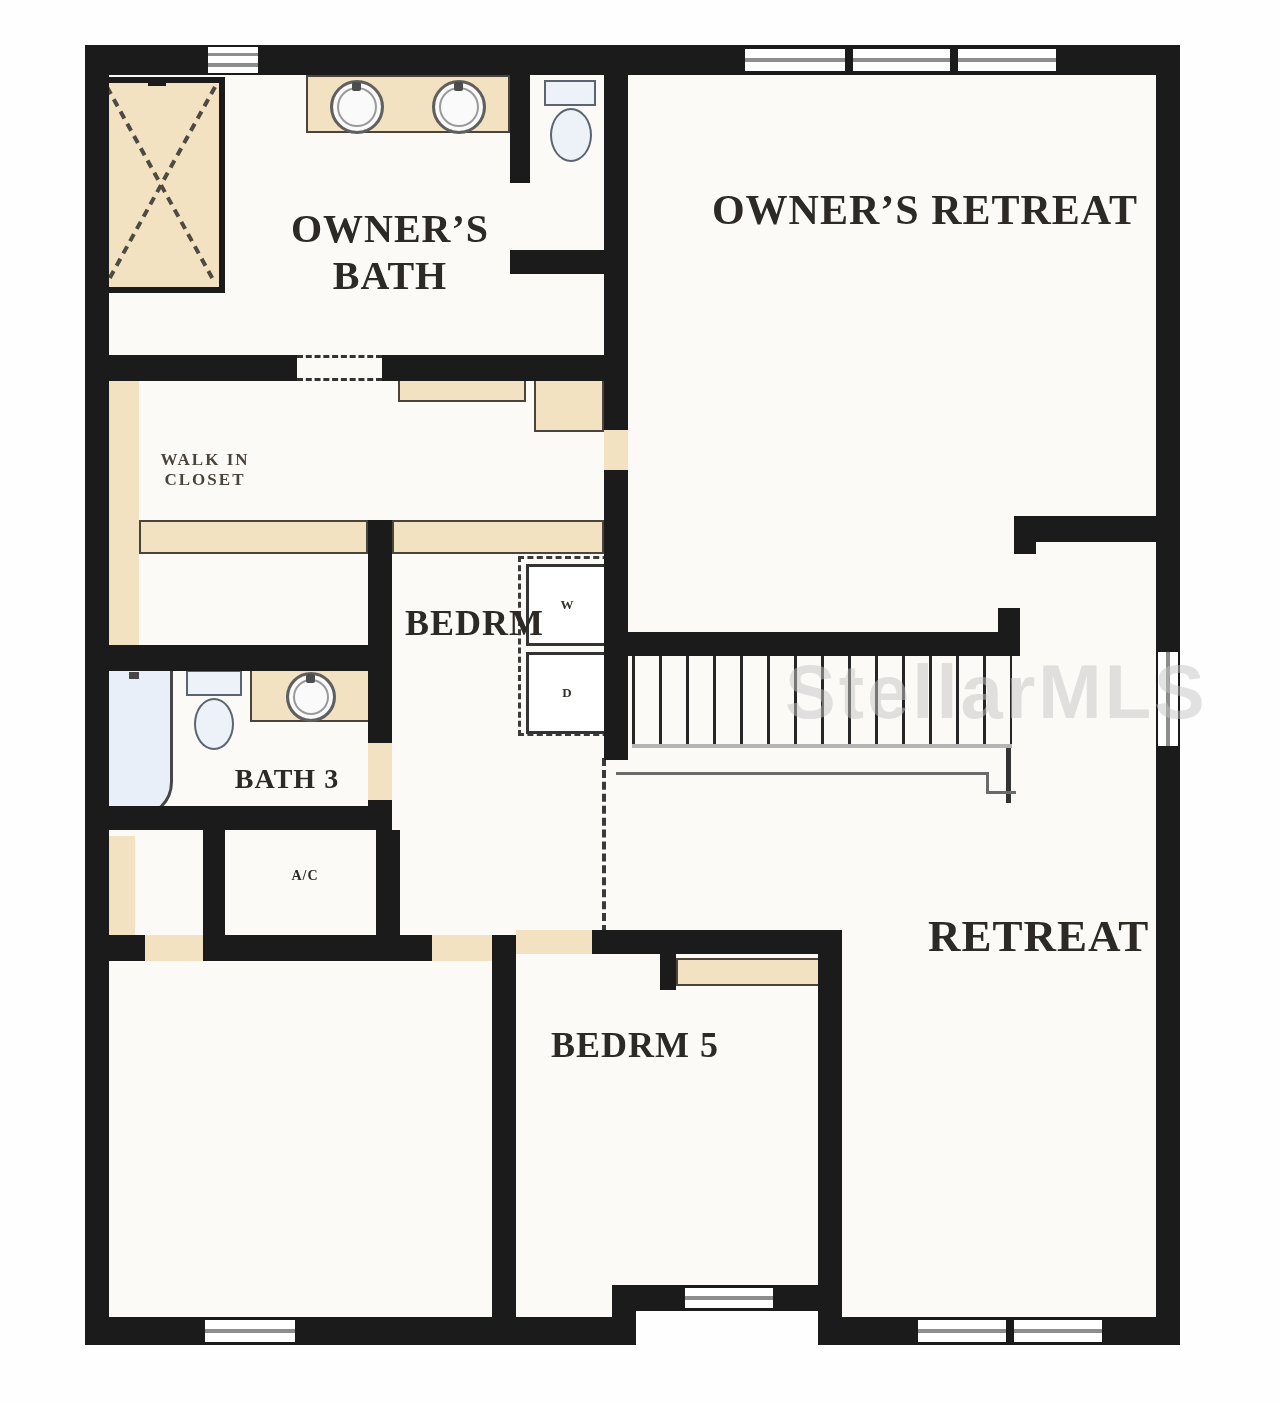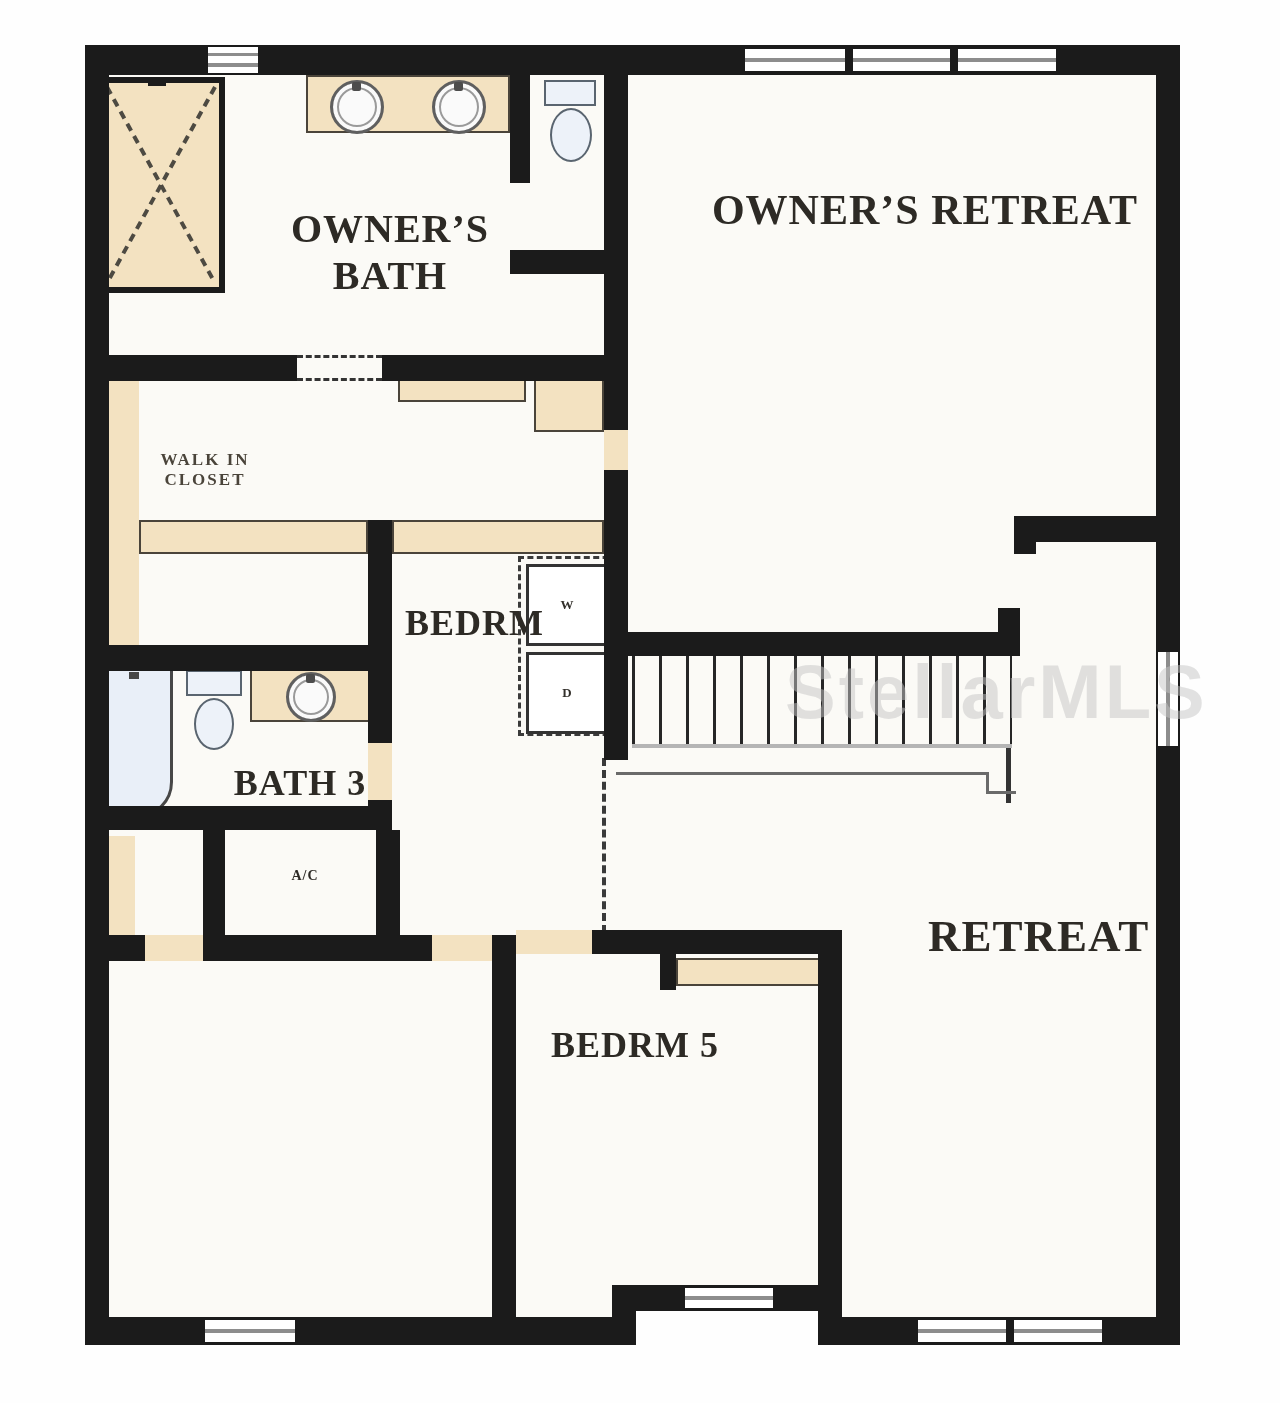--- a/index.html
+++ b/index.html
@@ -141,20 +141,20 @@
   <div class="rlabel z6" style="left:645px;top:186px;width:560px;font-size:42px;">OWNER’S RETREAT</div>
   <div class="rlabel z6" style="left:250px;top:205px;width:280px;font-size:40px;">
     <div>OWNER’S</div>
     <div>BATH</div>
   </div>
   <div class="rlabel z6" style="left:135px;top:450px;width:140px;font-size:17px;letter-spacing:2px;color:#4a443a;">
     <div>WALK IN</div>
     <div>CLOSET</div>
   </div>
   <div class="rlabel z6" style="left:405px;top:602px;width:126px;font-size:36px;">BEDRM</div>
-  <div class="rlabel z6" style="left:210px;top:762px;width:180px;font-size:36px;">BATH 3</div>
+  <div class="rlabel z6" style="left:197px;top:762px;width:180px;font-size:28px;">BATH 3</div>
   <div class="rlabel z6" style="left:270px;top:868px;width:70px;font-size:14px;">A/C</div>
   <div class="rlabel z6" style="left:525px;top:1024px;width:220px;font-size:36px;">BEDRM 5</div>
   <div class="rlabel z6" style="left:928px;top:910px;width:220px;font-size:45px;">RETREAT</div>
 
   <div class="watermark" style="left:785px;top:648px;">StellarMLS</div>
 
 </div>
 
 </body></html>

